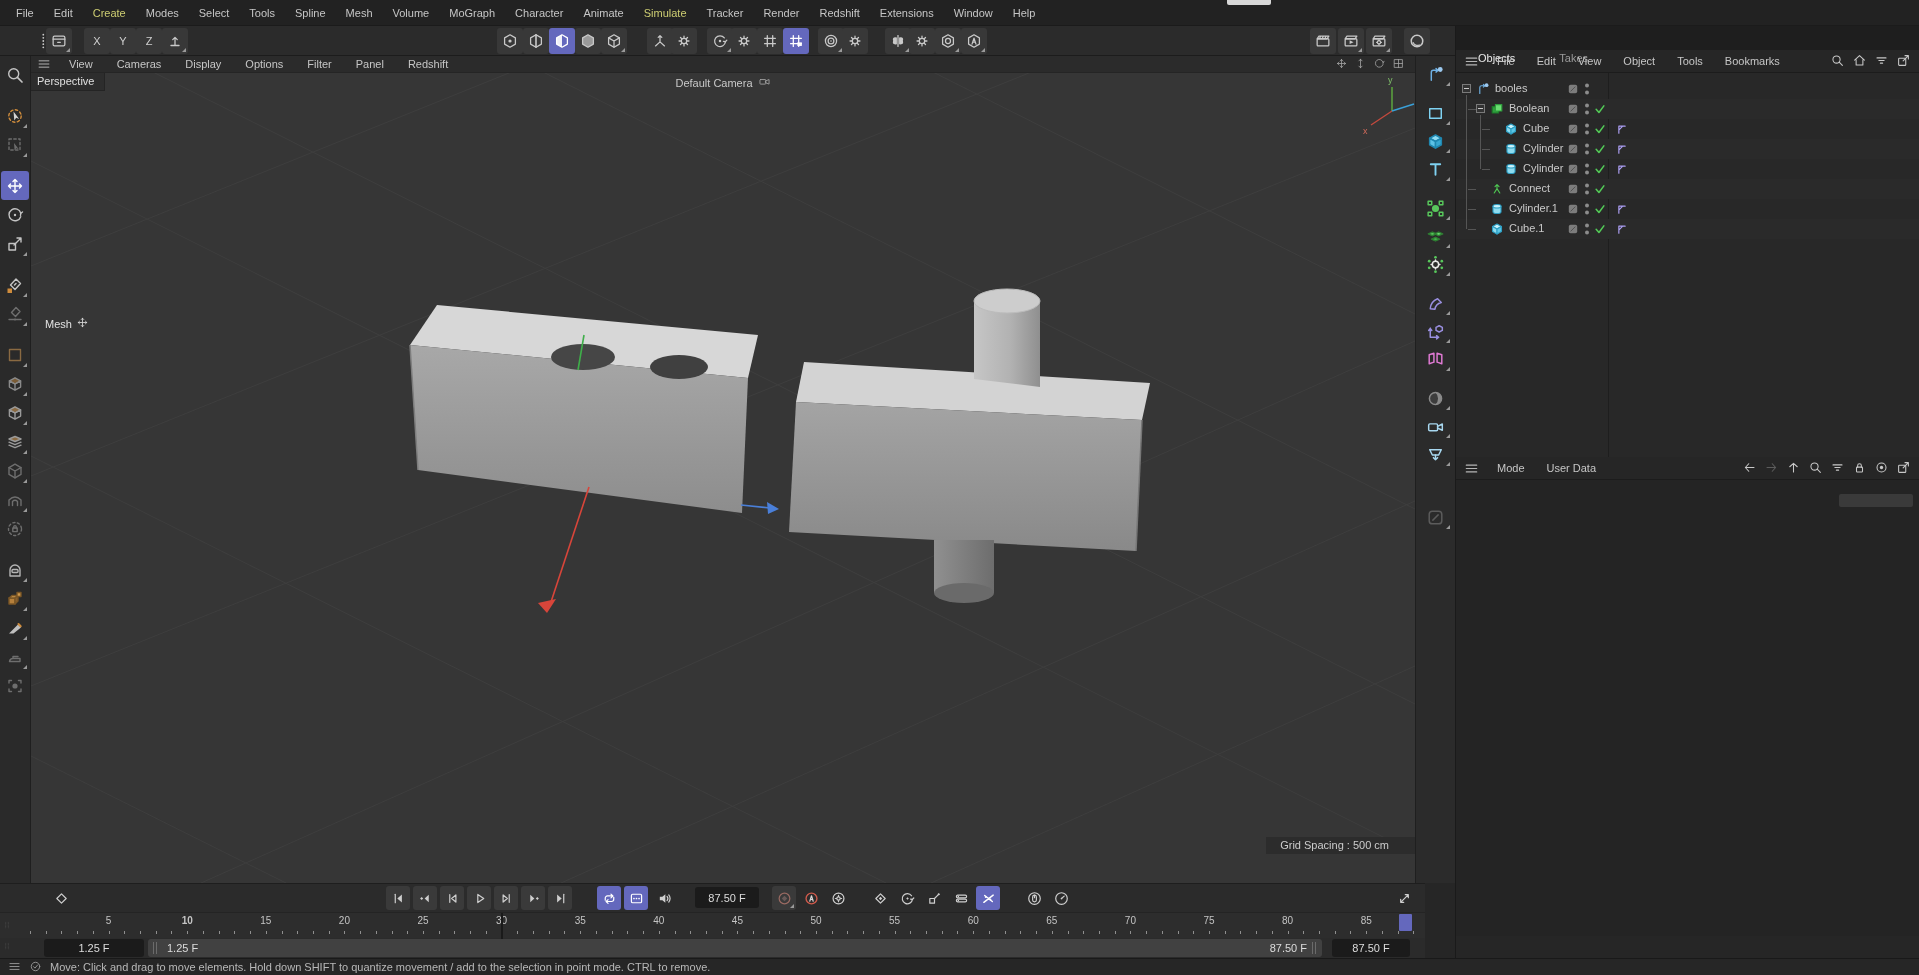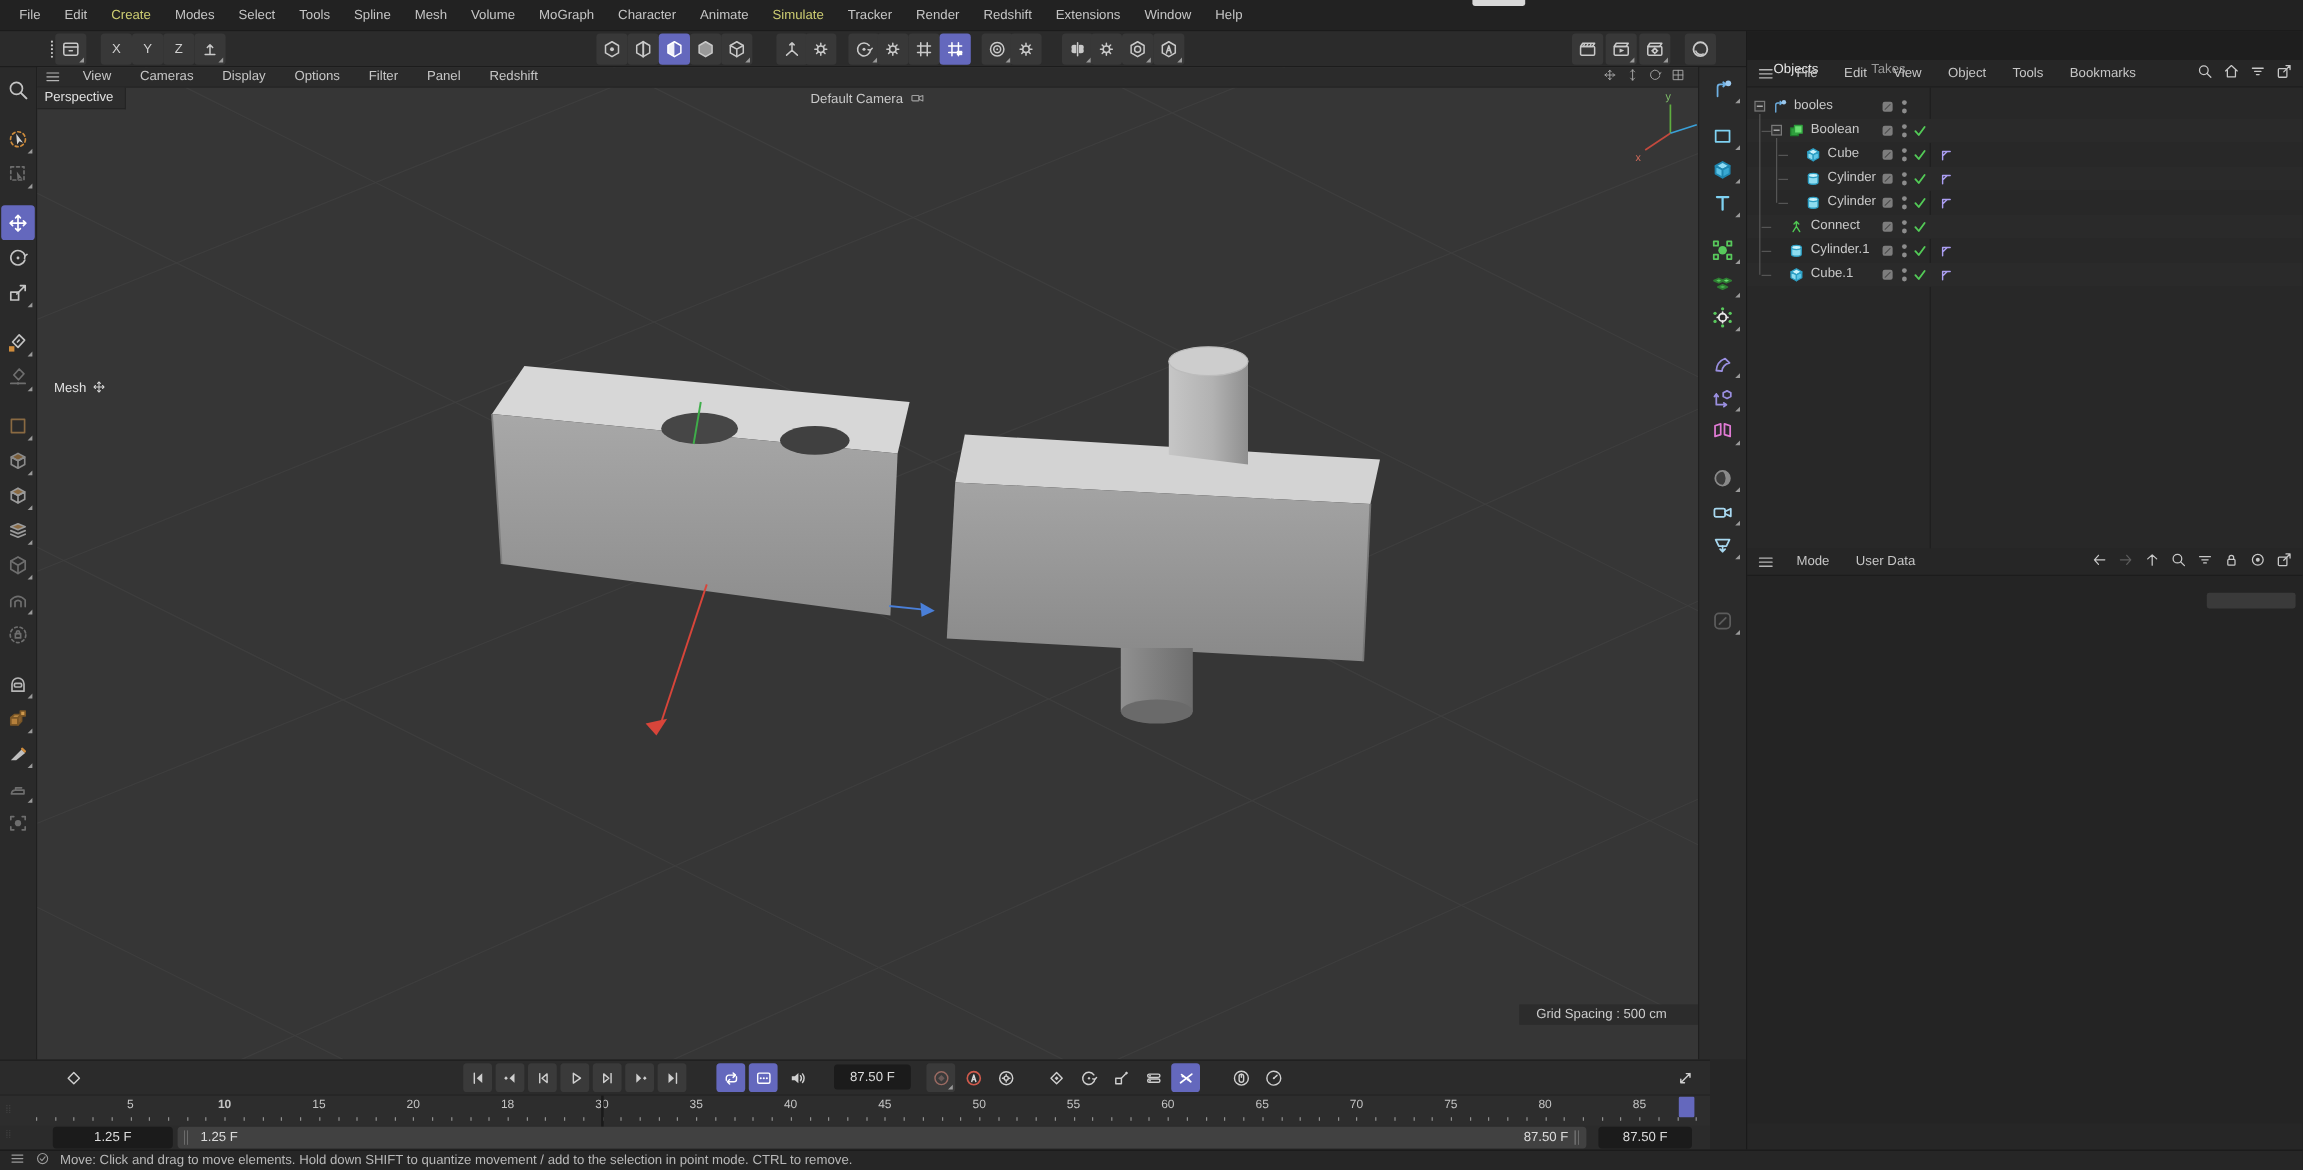--- a/index.html
+++ b/index.html
@@ -1138,21 +1138,21 @@
         <div class="rl-tick" style="left: 1334.76px;"></div>
         <div class="rl-tick" style="left: 1350.48px;"></div>
         <div class="rl-tick" style="left: 1366.2px;"></div>
         <div class="rl-tick" style="left: 1381.92px;"></div>
         <div class="rl-tick" style="left: 1397.64px;"></div>
         <div class="rl-tick" style="left: 1413.36px;"></div>
         <div class="rl-num" style="left: 108.6px;">5</div>
         <div class="rl-num" style="left: 187.2px; font-weight: bold;">10</div>
         <div class="rl-num" style="left: 265.8px;">15</div>
         <div class="rl-num" style="left: 344.4px;">20</div>
-        <div class="rl-num" style="left: 423px;">18</div>
+        <div class="rl-num" style="left: 423px;">25</div>
         <div class="rl-num" style="left: 501.6px;">30</div>
         <div class="rl-num" style="left: 580.2px;">35</div>
         <div class="rl-num" style="left: 658.8px;">40</div>
         <div class="rl-num" style="left: 737.4px;">45</div>
         <div class="rl-num" style="left: 816px;">50</div>
         <div class="rl-num" style="left: 894.6px;">55</div>
         <div class="rl-num" style="left: 973.2px;">60</div>
         <div class="rl-num" style="left: 1051.8px;">65</div>
         <div class="rl-num" style="left: 1130.4px;">70</div>
         <div class="rl-num" style="left: 1209px;">75</div>

